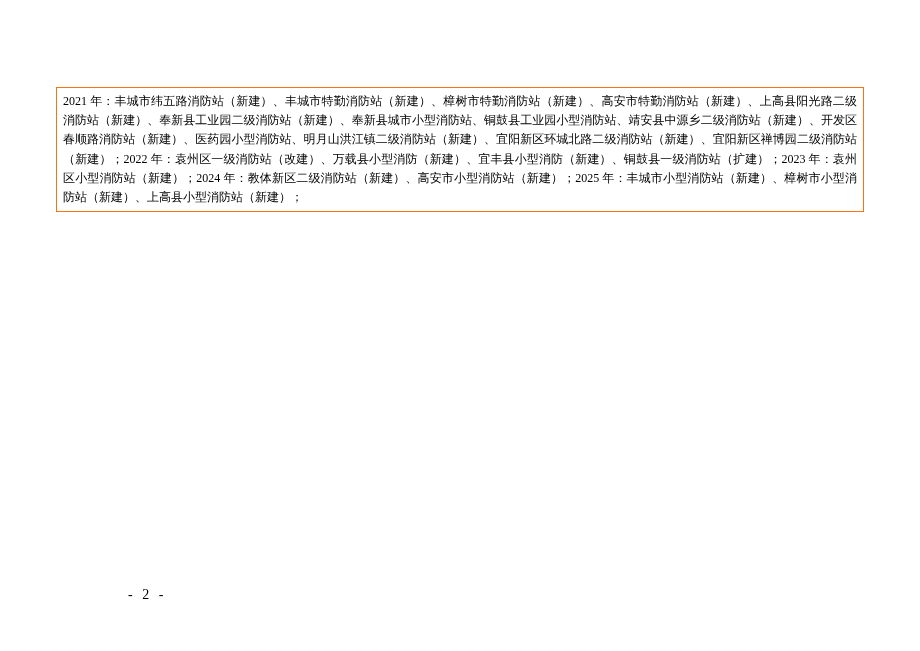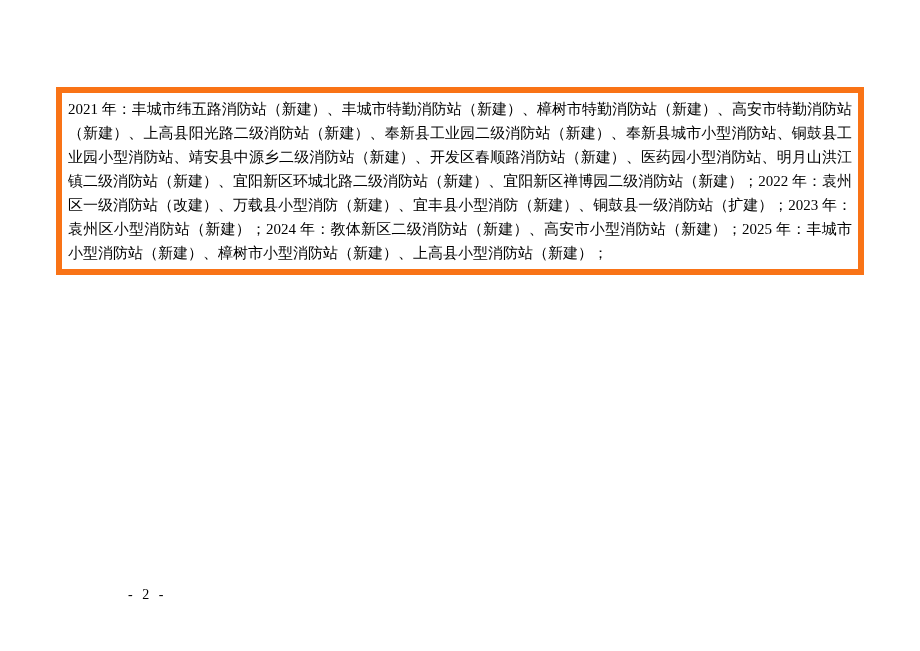--- a/index.html
+++ b/index.html
@@ -14,23 +14,23 @@
       font-family: "SimSun", "宋体", serif;
       position: relative;
     }
     .page-container {
       width: 100%;
       height: 100%;
       padding: 87px 56px 0 56px;
       position: relative;
     }
     .content-box {
-      border: 6px solid #f97316;
+      border: 1px solid #f97316;
       padding: 4px 6px;
-      font-size: 15px;
+      font-size: 12px;
       line-height: 1.6;
       color: #000000;
       text-align: justify;
     }
     .page-number {
       position: absolute;
       bottom: 48px;
       left: 128px;
       font-size: 14px;
       letter-spacing: 3px;

